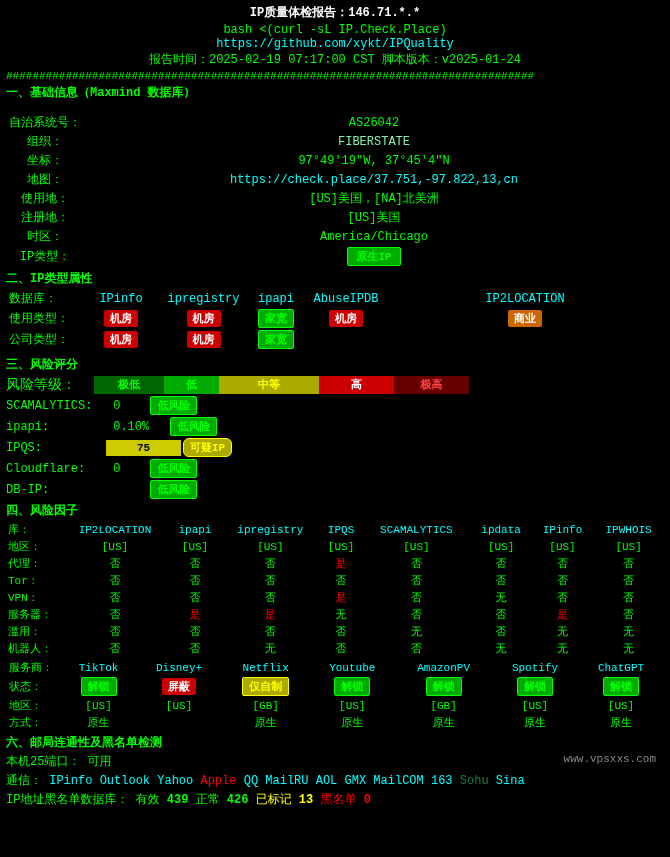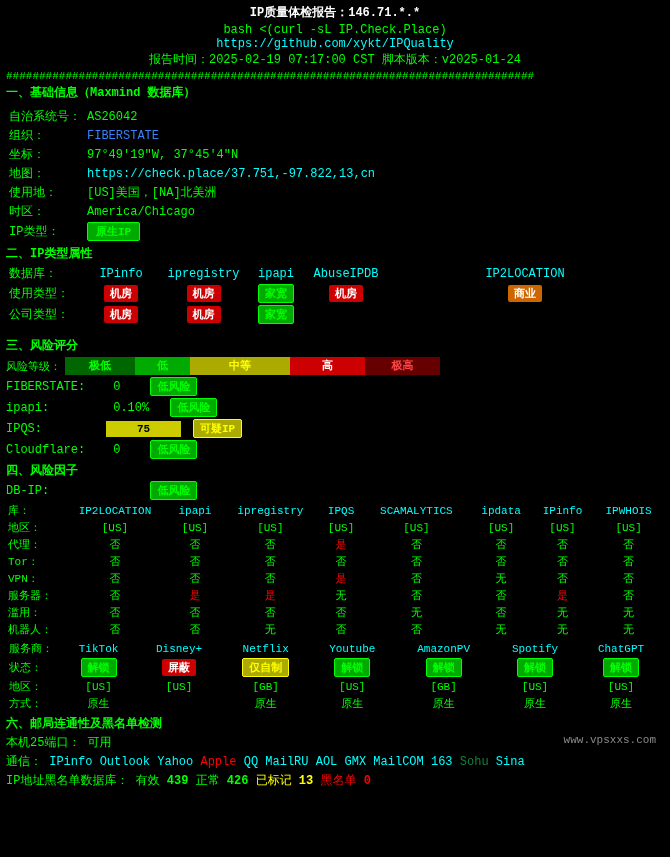--- a/index.html
+++ b/index.html
@@ -74,41 +74,45 @@
 </div>
 <div class="center" style="margin-bottom:2px;">
   <span class="green">报告时间：2025-02-19 07:17:00 CST  脚本版本：v2025-01-24</span>
 </div>
 <div class="hash-line">################################################################################</div>
 
 <div style="margin-top:2px;">
   <span class="section-title" style="font-weight:bold;">一、基础信息（Maxmind 数据库）</span>
 </div>
 
-<table style="margin-top:6px;">
+<table style="margin-top:12px;text-align:center;">
   <tbody>
         <tr>
     <td style="color:#00ff00;width:75px;">自治系统号：</td>
     <td style="color:#00ff00;">AS26042</td>
   </tr>
   <tr>
     <td style="color:#00ff00;">组织：</td>
-    <td style="color:#3b82f6;font-family:Liberation Mono, monospace;">FIBERSTATE</td>
+    <td style="color:#86efac;font-family:Liberation Mono, monospace;">FIBERSTATE</td>
   </tr>
   <tr>
     <td style="color:#00ff00;">坐标：</td>
     <td style="color:#00ff00;">97°49'19"W, 37°45'4"N</td>
   </tr>
   <tr>
     <td style="color:#00ff00;">地图：</td>
     <td style="color:#00ffff;">https://check.place/37.751,-97.822,13,cn</td>
   </tr>
   <tr>
     <td style="color:#00ff00;">使用地：</td>
     <td style="color:#00ff00;">[US]美国，[NA]北美洲</td>
+  </tr>
+  <tr>
+    <td style="color:#00ff00;">注册地：</td>
+    <td style="color:#00ff00;">[US]美国</td>
   </tr>
   <tr>
     <td style="color:#00ff00;">时区：</td>
     <td style="color:#00ff00;">America/Chicago</td>
   </tr>
   <tr>
     <td style="color:#00ff00;">IP类型：</td>
     <td>
       <span class="badge badge-native">原生IP</span>
     </td>
@@ -142,63 +146,63 @@
     <td style="color:#00ff00;">公司类型：</td>
     <td style="text-align:center;"><span class="badge badge-red">机房</span></td>
     <td style="text-align:center;"><span class="badge badge-red">机房</span></td>
     <td style="text-align:center;"><span class="badge badge-green">家宽</span></td>
     <td style="text-align:center;"></td>
     <td style="text-align:center;"></td>
   </tr>
 </tbody>
     </table>
 
-<div style="margin-top:12px;">
+<div style="margin-top:6px;">
   <span class="section-title" style="font-weight:bold;">三、风险评分</span>
 </div>
 
 <div style="display:flex;align-items:center;margin:3px 0 2px 0;">
-  <span style="color:#00ff00;font-size:11px;margin-right:4px;">风险等级：</span>
+  <span style="color:#00ff00;font-size:14px;margin-right:18px;">风险等级：</span>
   <span class="risk-segment" style="background:#006600;color:#00ff00;width:70px;">极低</span>
   <span class="risk-segment" style="background:#00aa00;color:#00ff00;width:55px;">低</span>
   <span class="risk-segment" style="background:#aaaa00;color:#ffff00;width:100px;">中等</span>
   <span class="risk-segment" style="background:#cc0000;color:#ffffff;width:75px;">高</span>
   <span class="risk-segment" style="background:#660000;color:#ff4444;width:75px;">极高</span>
 </div>
 
 <div style="margin:2px 0;">
-  <span style="color:#00ff00;display:inline-block;width:100px;">FIBERSTATE:</span>
+  <span style="color:#00ff00;display:inline-block;width:100px;">SCAMALYTICS:</span>
   <span style="color:#00ff00;display:inline-block;width:30px;">0</span>
   <span class="badge badge-green" style="font-size:11px;">低风险</span>
 </div>
 <div style="margin:2px 0;">
   <span style="color:#00ff00;display:inline-block;width:100px;">ipapi:</span>
   <span style="color:#00ff00;display:inline-block;width:50px;">0.10%</span>
   <span class="badge badge-green" style="font-size:11px;">低风险</span>
 </div>
 <div style="margin:2px 0;display:flex;align-items:center;">
   <span style="color:#00ff00;display:inline-block;width:100px;">IPQS:</span>
   <div style="display:flex;align-items:center;">
     <div style="width:75px;height:16px;background:#cccc00;display:inline-flex;align-items:center;justify-content:center;color:#000;font-weight:bold;font-size:11px;">75</div>
-    <span class="badge badge-yellow" style="margin-left:12px;font-size:11px;">可疑IP</span>
+    <span class="badge badge-yellow" style="margin-left:2px;font-size:11px;border-radius:6px;">可疑IP</span>
   </div>
 </div>
 <div style="margin:2px 0;">
   <span style="color:#00ff00;display:inline-block;width:100px;">Cloudflare:</span>
   <span style="color:#00ff00;display:inline-block;width:30px;">0</span>
   <span class="badge badge-green" style="font-size:11px;">低风险</span>
 </div>
-<div style="margin-top:3px;">
-  <span class="section-title" style="font-weight:bold;">四、风险因子</span>
-</div>
-
 <div style="margin:2px 0;">
   <span style="color:#00ff00;display:inline-block;width:100px;">DB-IP:</span>
   <span style="color:#00ff00;display:inline-block;width:30px;"></span>
   <span class="badge badge-green" style="font-size:11px;">低风险</span>
+</div>
+
+<div style="margin-top:3px;">
+  <span class="section-title" style="font-weight:bold;">四、风险因子</span>
 </div>
 
 <table class="db-table" style="margin-top:2px;">
   <tbody>
         <tr>
     <td style="color:#00ff00;width:55px;">库：</td>
     <td style="color:#00ffff;text-align:center;">IP2LOCATION</td>
     <td style="color:#00ffff;text-align:center;">ipapi</td>
     <td style="color:#00ffff;text-align:center;">ipregistry</td>
     <td style="color:#00ffff;text-align:center;">IPQS</td>

